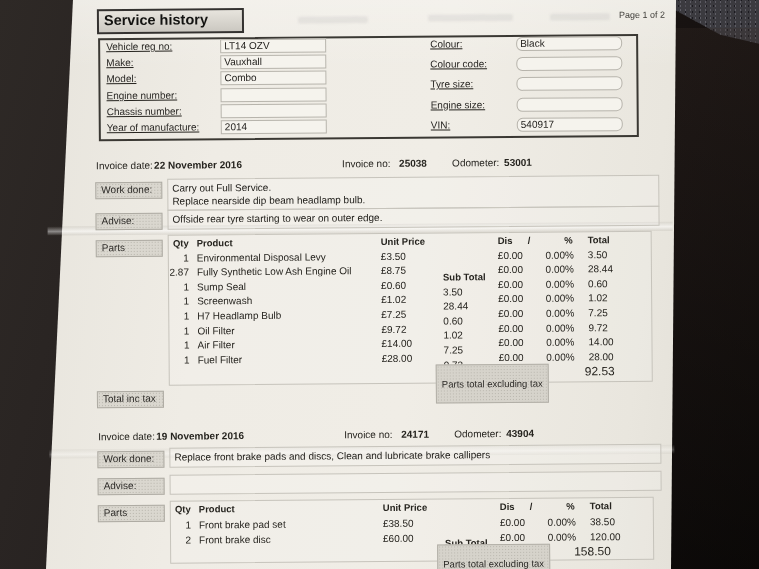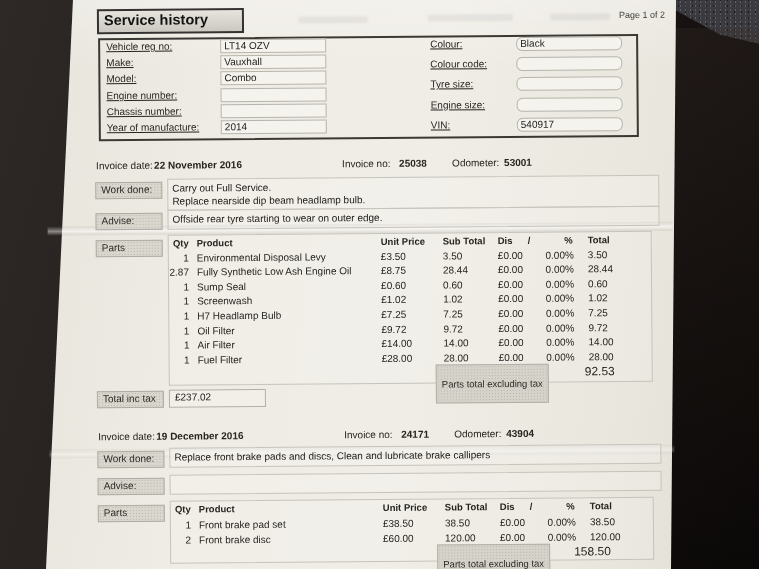--- a/index.html
+++ b/index.html
@@ -59,21 +59,21 @@
     padding:2px 4px;font-size:10px;line-height:13px;white-space:pre-line;color:#22201c;}
   
   .ptable{left:168px;width:482px;border:1px solid #c6c3bb;background:rgba(255,255,255,.12);}
   .prow{display:flex;align-items:flex-start;font-size:10px;white-space:nowrap;}
   .phead{font-weight:700;font-size:9.5px;margin-top:2px;}
   .t1 .prow{height:14.6px;}
   .t2 .prow{height:15.5px;}
   .c-qty{width:20px;text-align:right;flex:none;}
   .c-prod{margin-left:8px;width:184px;flex:none;overflow:hidden;}
   .c-unit{width:62px;flex:none;}
-  .c-sub{width:55px;flex:none;}
+  .c-sub{width:55px;flex:none;margin-top:36px;}
   .c-dis{width:26px;flex:none;}
   .c-slash{margin-left:4px;width:8px;flex:none;}
   .c-pcth{width:37px;text-align:right;flex:none;}
   .c-pct{width:50px;text-align:right;flex:none;}
   .c-total{margin-left:14px;width:60px;flex:none;}
   .phead .c-total{margin-left:15px;}
   .ptotal{position:absolute;left:0;width:482px;height:16px;}
   .ptotal-box{position:absolute;left:266px;top:0;padding:13px 5px;font-size:9.5px;color:#2c2a27;
     background-color:#d6d3cb;border:1px solid #b2afa7;
     background-image:radial-gradient(rgba(120,117,108,.3) .5px,transparent .7px);background-size:3px 3px;}
@@ -276,25 +276,24 @@
             <span class="c-total">28.00</span>
           </div>
         </div>
       <div class="ptotal" style="top:131px;">
         <span class="ptotal-box">Parts total excluding tax</span>
         <span class="ptotal-val">92.53</span>
       </div>
     </div>
 
     <div class="abs chip" style="top:389px;">Total inc tax</div>
-    <div class="abs tit-val">£237.02</div>
 
     <div class="abs meta" style="left:0;top:429px;height:14px;width:759px;">
       <span class="m-dl">Invoice date:</span>
-      <span class="m-dv">19 December 2016</span>
+      <span class="m-dv">19 November 2016</span>
       <span class="m-nl">Invoice no:</span>
       <span class="m-nv">24171</span>
       <span class="m-ol">Odometer:</span>
       <span class="m-ov">43904</span>
     </div>
 
     <div class="abs chip" style="top:449px;">Work done:</div>
     <div class="abs txtbox" style="top:446px;height:14px;">Replace front brake pads and discs, Clean and lubricate brake callipers</div>
 
     <div class="abs chip" style="top:476px;">Advise:</div>

